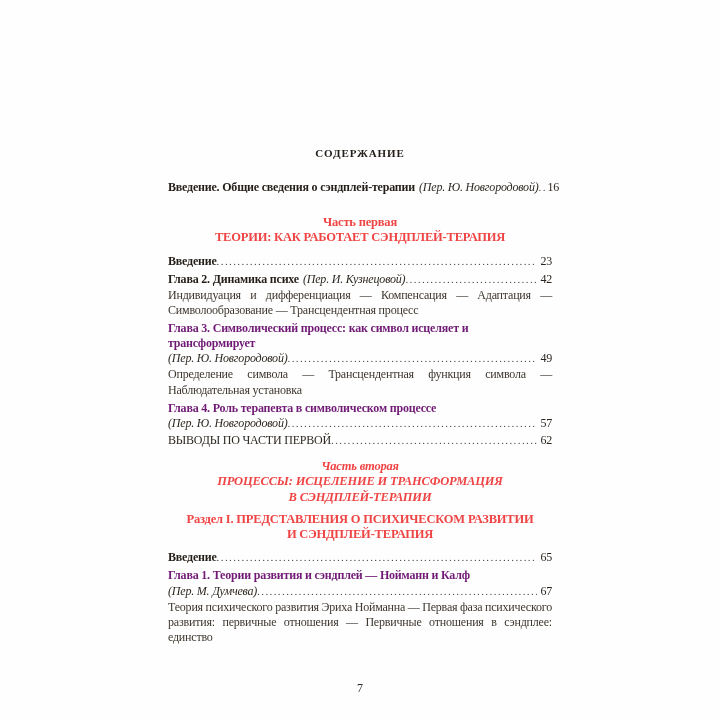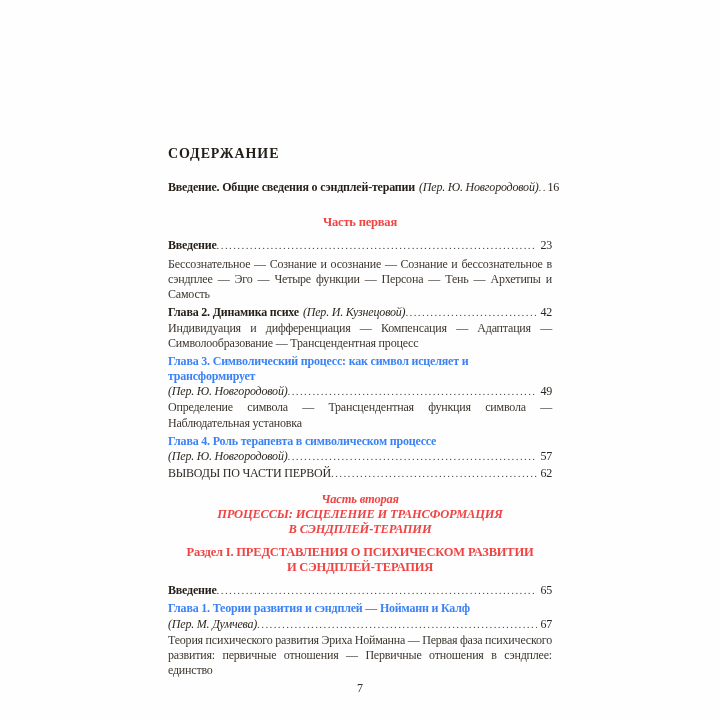--- a/index.html
+++ b/index.html
@@ -16,23 +16,23 @@
     overflow: hidden;
   }
   .content {
     position: absolute;
     left: 168px; top: 146px; width: 384px;
     font-size: 12px;
     line-height: 15.1px;
     letter-spacing: -0.2px;
   }
   .doc-heading {
-    text-align: left;
+    text-align: center;
     font-weight: bold;
-    font-size: 14px;
+    font-size: 11px;
     letter-spacing: 0.9px;
     color: #241e18;
     margin: 0 0 19px 0;
   }
   
   .entry {
     display: flex;
     align-items: baseline;
     margin: 0 0 2px 0;
   }
@@ -50,21 +50,21 @@
   }
   .lead::after {
     content: "....................................................................................................................................................................................";
     letter-spacing: 1.4px;
     font-size: 11px;
     color: #4a443d;
   }
   .pg { flex: 0 0 auto; padding-left: 3px; color: #2b251f; }
   
   .entry2 { margin: 0 0 2px 0; }
-  .entry2 .l1 { font-weight: bold; color: #3b82f6; }
+  .entry2 .l1 { font-weight: bold; color: #701a75; }
   .entry2 .l2 { display: flex; align-items: baseline; }
   
   .desc {
     margin: 0 0 3px 0;
     text-align: justify;
     color: #3d362e;
   }
   .desc.tight { word-spacing: -1.2px; }
   
   .part-head {
@@ -94,29 +94,29 @@
     <div class="doc-heading">СОДЕРЖАНИЕ</div>
 
     <div class="entry" style="margin-bottom:19px;">
       <span class="ttl"><b>Введение. Общие сведения о сэндплей-терапии</b><i class="tr">(Пер. Ю. Новгородовой)</i></span>
       <span class="lead"></span>
       <span class="pg">16</span>
     </div>
 
     <div class="part-head p1">
       <div>Часть первая</div>
+      <div>ТЕОРИИ: КАК РАБОТАЕТ СЭНДПЛЕЙ-ТЕРАПИЯ</div>
     </div>
 
     <div class="entry" style="margin-bottom:3px;">
       <span class="ttl"><b>Введение</b></span>
       <span class="lead"></span>
       <span class="pg">23</span>
     </div>
 
-    <p class="desc">Бессознательное — Сознание и осознание — Сознание и бессознательное в сэндплее — Эго — Четыре функции — Персона — Тень — Архетипы и Самость</p>
 
     <div class="entry" style="margin-bottom:1px;">
       <span class="ttl"><b>Глава 2. Динамика психе</b><i class="tr">(Пер. И. Кузнецовой)</i></span>
       <span class="lead"></span>
       <span class="pg">42</span>
     </div>
     <p class="desc">Индивидуация и дифференциация — Компенсация — Адаптация — Символо­образование — Трансцендентная процесс</p>
 
     <div class="entry2" style="margin-bottom:1px;">
       <div class="l1">Глава 3. Символический процесс: как символ исцеляет и трансформирует</div>

